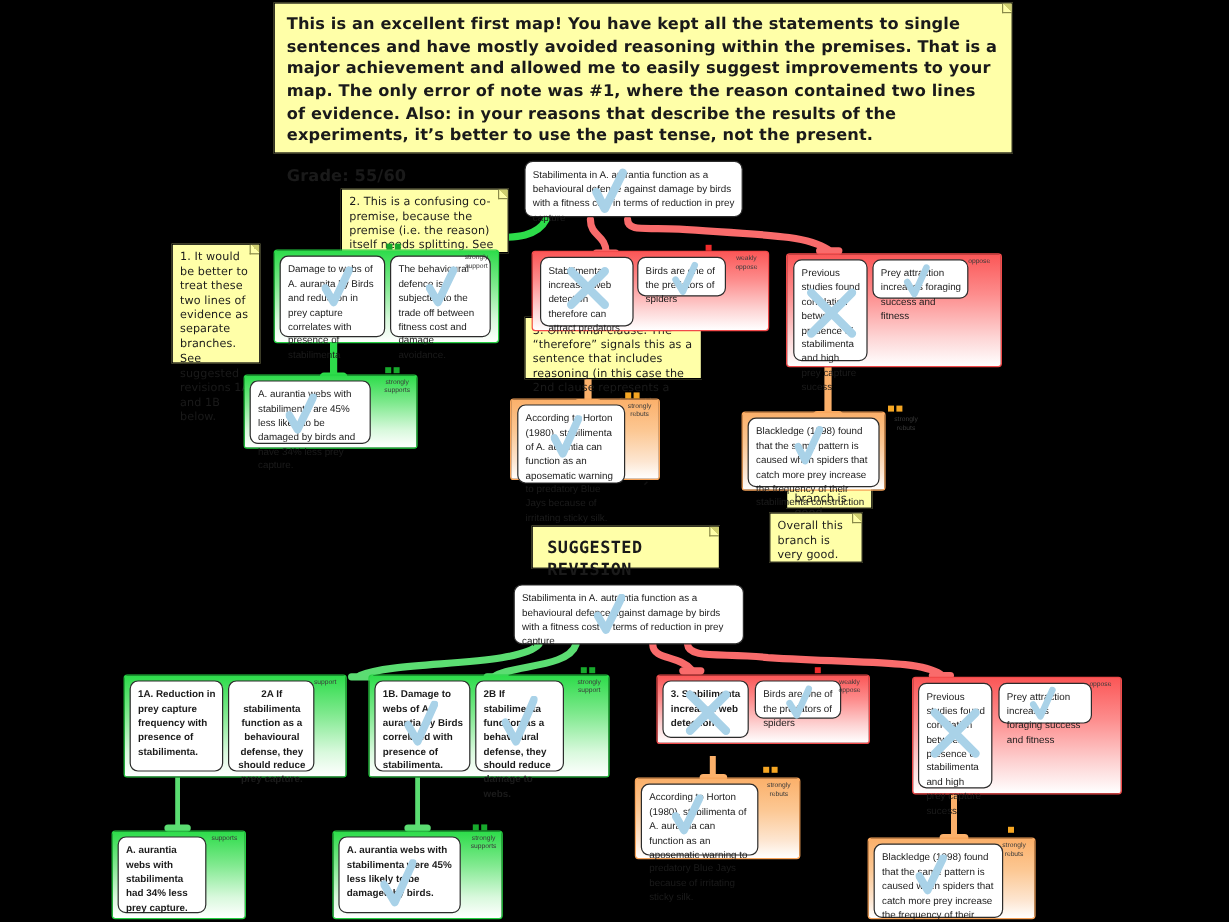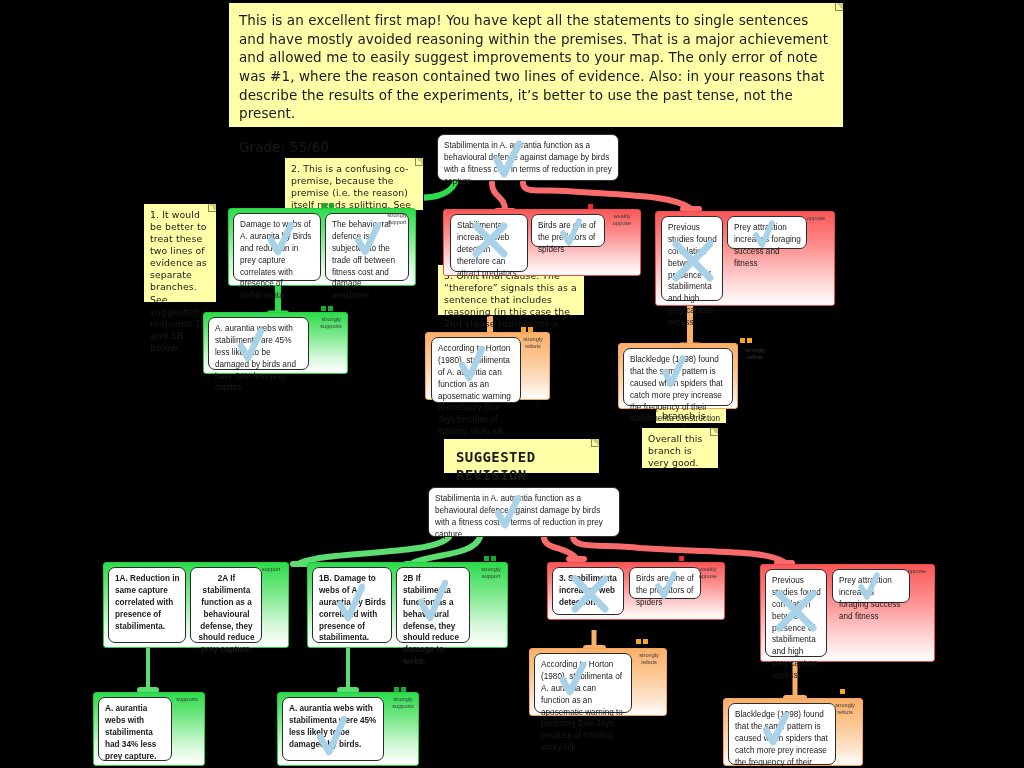--- a/index.html
+++ b/index.html
@@ -19,21 +19,21 @@
     font-family:"DejaVu Sans", sans-serif;
     line-height:1.30;letter-spacing:.1px;
   }
   .note .fold{
     position:absolute;right:0px;top:0px;width:7px;height:7px;
     background:linear-gradient(225deg,#cfcf70 0 50%,transparent 50%);
     border-left:1px solid #8a8a4a;border-bottom:1px solid #8a8a4a;
   }
   .note-gc{left:228px;top:2px;width:616px;height:126px;padding:8px 12px 8px 10px;font-size:13.5px;}
   .note-gc .hd{font-weight:bold;font-size:13.5px;margin-bottom:3px;}
-  .note-gc p{margin:0;font-size:13.5px;line-height:1.38;}
+  .note-gc p{margin:0;font-size:13.5px;line-height:1.38;font-weight:bold;}
   .note-gc .grade{margin-top:15px;}
 
   .note-sm{font-size:9.3px;padding:5px 6px;}
   .note-1{left:143px;top:203px;width:74px;height:100px;}
   .note-2{left:284px;top:157px;width:140px;height:54px;}
   .note-3{left:437px;top:264px;width:148px;height:52px;}
   .note-good{left:655px;top:392px;width:72px;height:32px;}
   .note-verygood{left:641px;top:427px;width:78px;height:42px;}
   .note-sugg{left:443px;top:438px;width:157px;height:36px;
              font-family:"DejaVu Sans Mono", monospace;font-size:14px;
@@ -255,21 +255,21 @@
 
   <div class="claim" style="left:428px;top:487px;width:192px;height:50px;">Stabilimenta in A. autrantia function as a behavioural defence against damage by birds with a fitness cost in terms of reduction in prey capture</div>
   <div class="mark" style="left:495px;top:495px;">
     <svg width="26" height="38" viewBox="0 0 26 38">
         <path d="M3 18 L10 30 L23 3" stroke="#a9d2e8" stroke-width="6.5" fill="none" stroke-linecap="round" stroke-linejoin="round"></path>
       </svg>
   </div>
 
   <div class="grp grp-green" style="left:103px;top:562px;width:186px;height:86px;"></div>
   <div class="rel" style="left:257px;top:566px;width:28px;">support</div>
-  <div class="claim b" style="left:108px;top:567px;width:78px;height:76px;">1A. Reduction in same capture correlated with presence of stabilimenta.</div>
+  <div class="claim b" style="left:108px;top:567px;width:78px;height:76px;">1A. Reduction in prey capture frequency with presence of stabilimenta.</div>
   <div class="claim b" style="left:190px;top:567px;width:72px;height:76px;text-align:center;">2A If stabilimenta function as a behavioural defense, they should reduce prey capture.</div>
 
   <div class="grp grp-green" style="left:307px;top:562px;width:201px;height:86px;"></div>
   <div class="rel" style="left:476px;top:566px;width:30px;">strongly support</div>
   <div class="dots dot-g" style="left:484px;top:556px;">
       <i></i>
       <i></i>
     </div>
   <div class="claim b" style="left:312px;top:567px;width:80px;height:76px;">1B. Damage to webs of A. aurantia by Birds correlated with presence of stabilimenta.</div>
   <div class="claim b" style="left:396px;top:567px;width:74px;height:76px;">2B If stabilimenta function as a behavioural defense, they should reduce damage to webs.</div>

